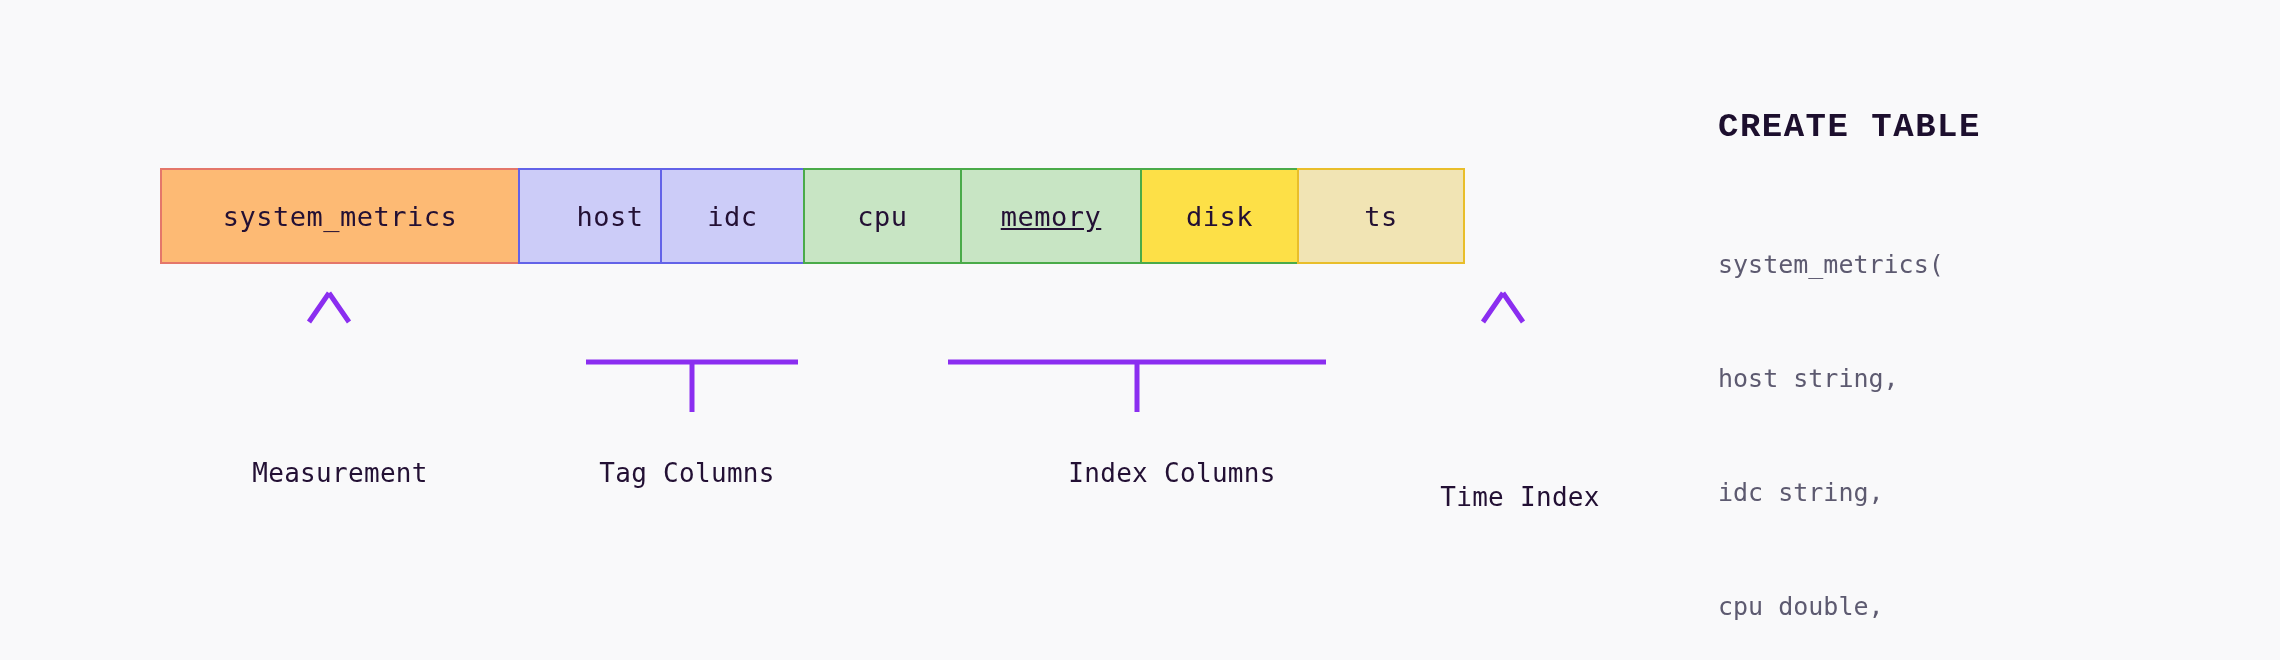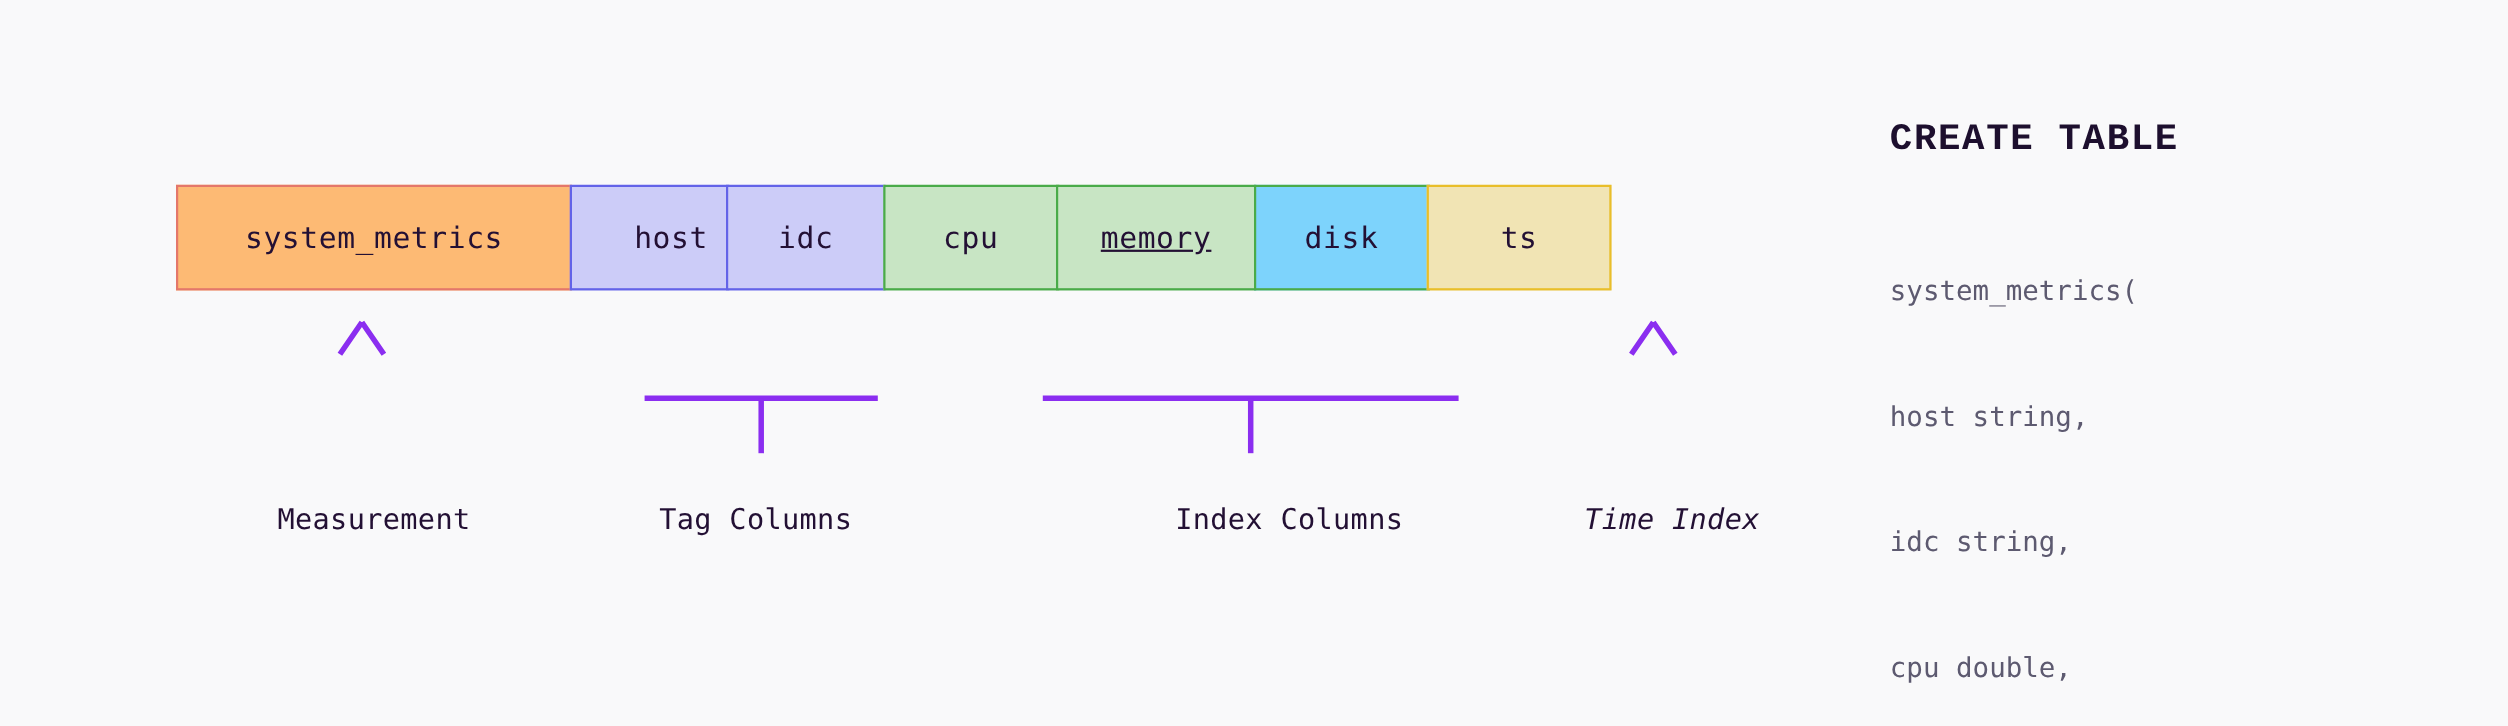--- a/index.html
+++ b/index.html
@@ -116,21 +116,21 @@
 <body style="background: rgb(249, 249, 250);">
 
 <div id="canvas">
 
   <div class="schema-row">
     <div class="cell measurement" style="background: #fdba74; border-color: rgb(228, 119, 106);">system_metrics</div>
     <div class="cell tag" style="background: rgb(204, 204, 248); border-color: rgb(99, 99, 232); padding-left: 40px;">host</div>
     <div class="cell tag" style="background: rgb(204, 204, 248); border-color: rgb(99, 99, 232);">idc</div>
     <div class="cell field" style="background: rgb(200, 229, 196); border-color: rgb(74, 171, 73);">cpu</div>
     <div class="cell field memory" style="background: rgb(200, 229, 196); border-color: rgb(74, 171, 73);">memory</div>
-    <div class="cell field" style="background: #7dd3fc; border-color: rgb(74, 171, 73);">disk</div>
+    <div class="cell field" style="background: #fde047; border-color: rgb(74, 171, 73);">disk</div>
     <div class="cell timeindex" style="background: rgb(241, 228, 180); border-color: rgb(233, 190, 42);">ts</div>
   </div>
 
   <svg class="anno-layer" width="2280" height="660" viewBox="0 0 2280 660">
     <defs>
       <linearGradient id="fadeUp" x1="0" y1="1" x2="0" y2="0">
         <stop offset="0%" stop-color="#c99bf5"></stop>
         <stop offset="45%" stop-color="#a75ef3"></stop>
         <stop offset="100%" stop-color="#8b2ef0"></stop>
       </linearGradient>
@@ -162,21 +162,21 @@
 
     <g>
       <line x1="1503" y1="409" x2="1503" y2="300" stroke="url(#fadeUp)" stroke-width="5"></line>
       <path d="M 1503 293 L 1483 322 M 1503 293 L 1523 322" stroke="#8b2ef0" stroke-width="5" fill="none" stroke-linecap="butt"></path>
     </g>
   </svg>
 
   <div class="caption" style="left:340px; top:458px;">Measurement</div>
   <div class="caption" style="left:687px; top:458px;">Tag Columns</div>
   <div class="caption" style="left:1172px; top:458px;">Index Columns</div>
-  <div class="caption" style="left:1520px; top:458px;font-style:italic;">Time Index</div>
+  <div class="caption" style="left:1520px; top:482px;">Time Index</div>
 
   <div class="sql-panel">
     <div class="sql-title">CREATE TABLE</div>
     <div class="sql-body">
       <div class="sql-line"><span>system_metrics(</span><b></b></div>
       <div class="sql-line"><span>host string,</span><b></b></div>
       <div class="sql-line"><span>idc string,</span><b></b></div>
       <div class="sql-line"><span>cpu double,</span><b></b></div>
       
       

